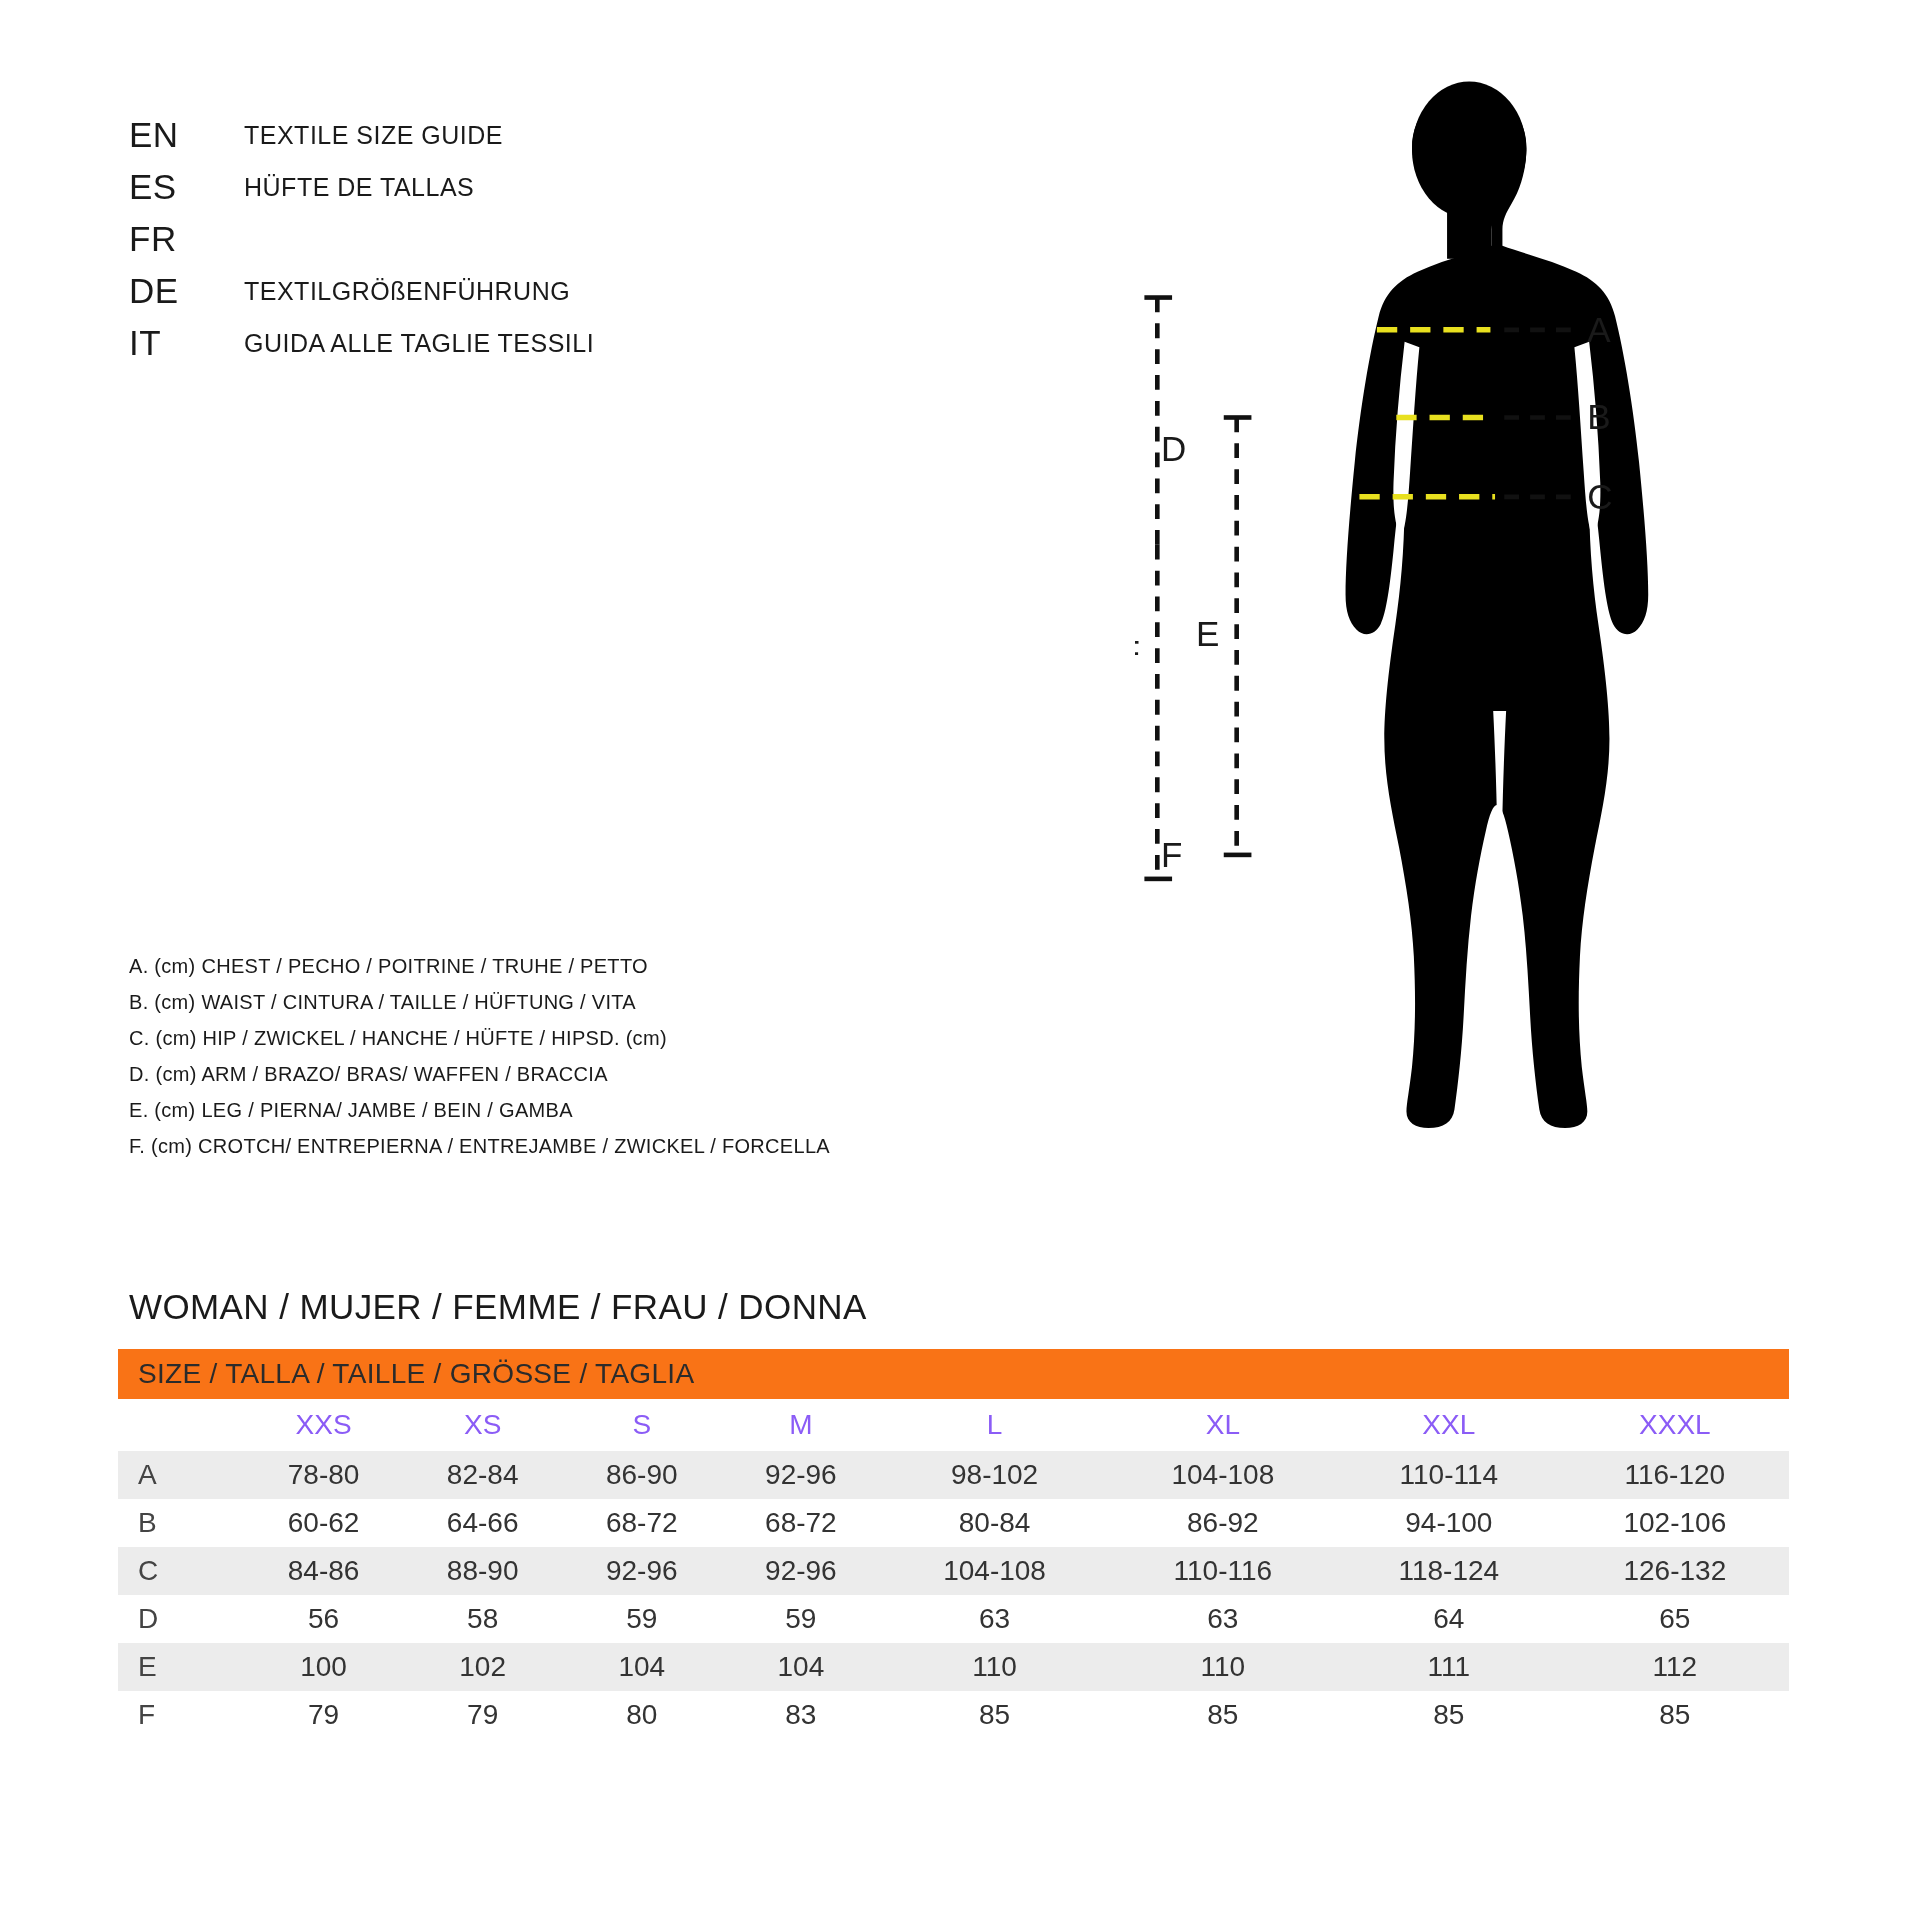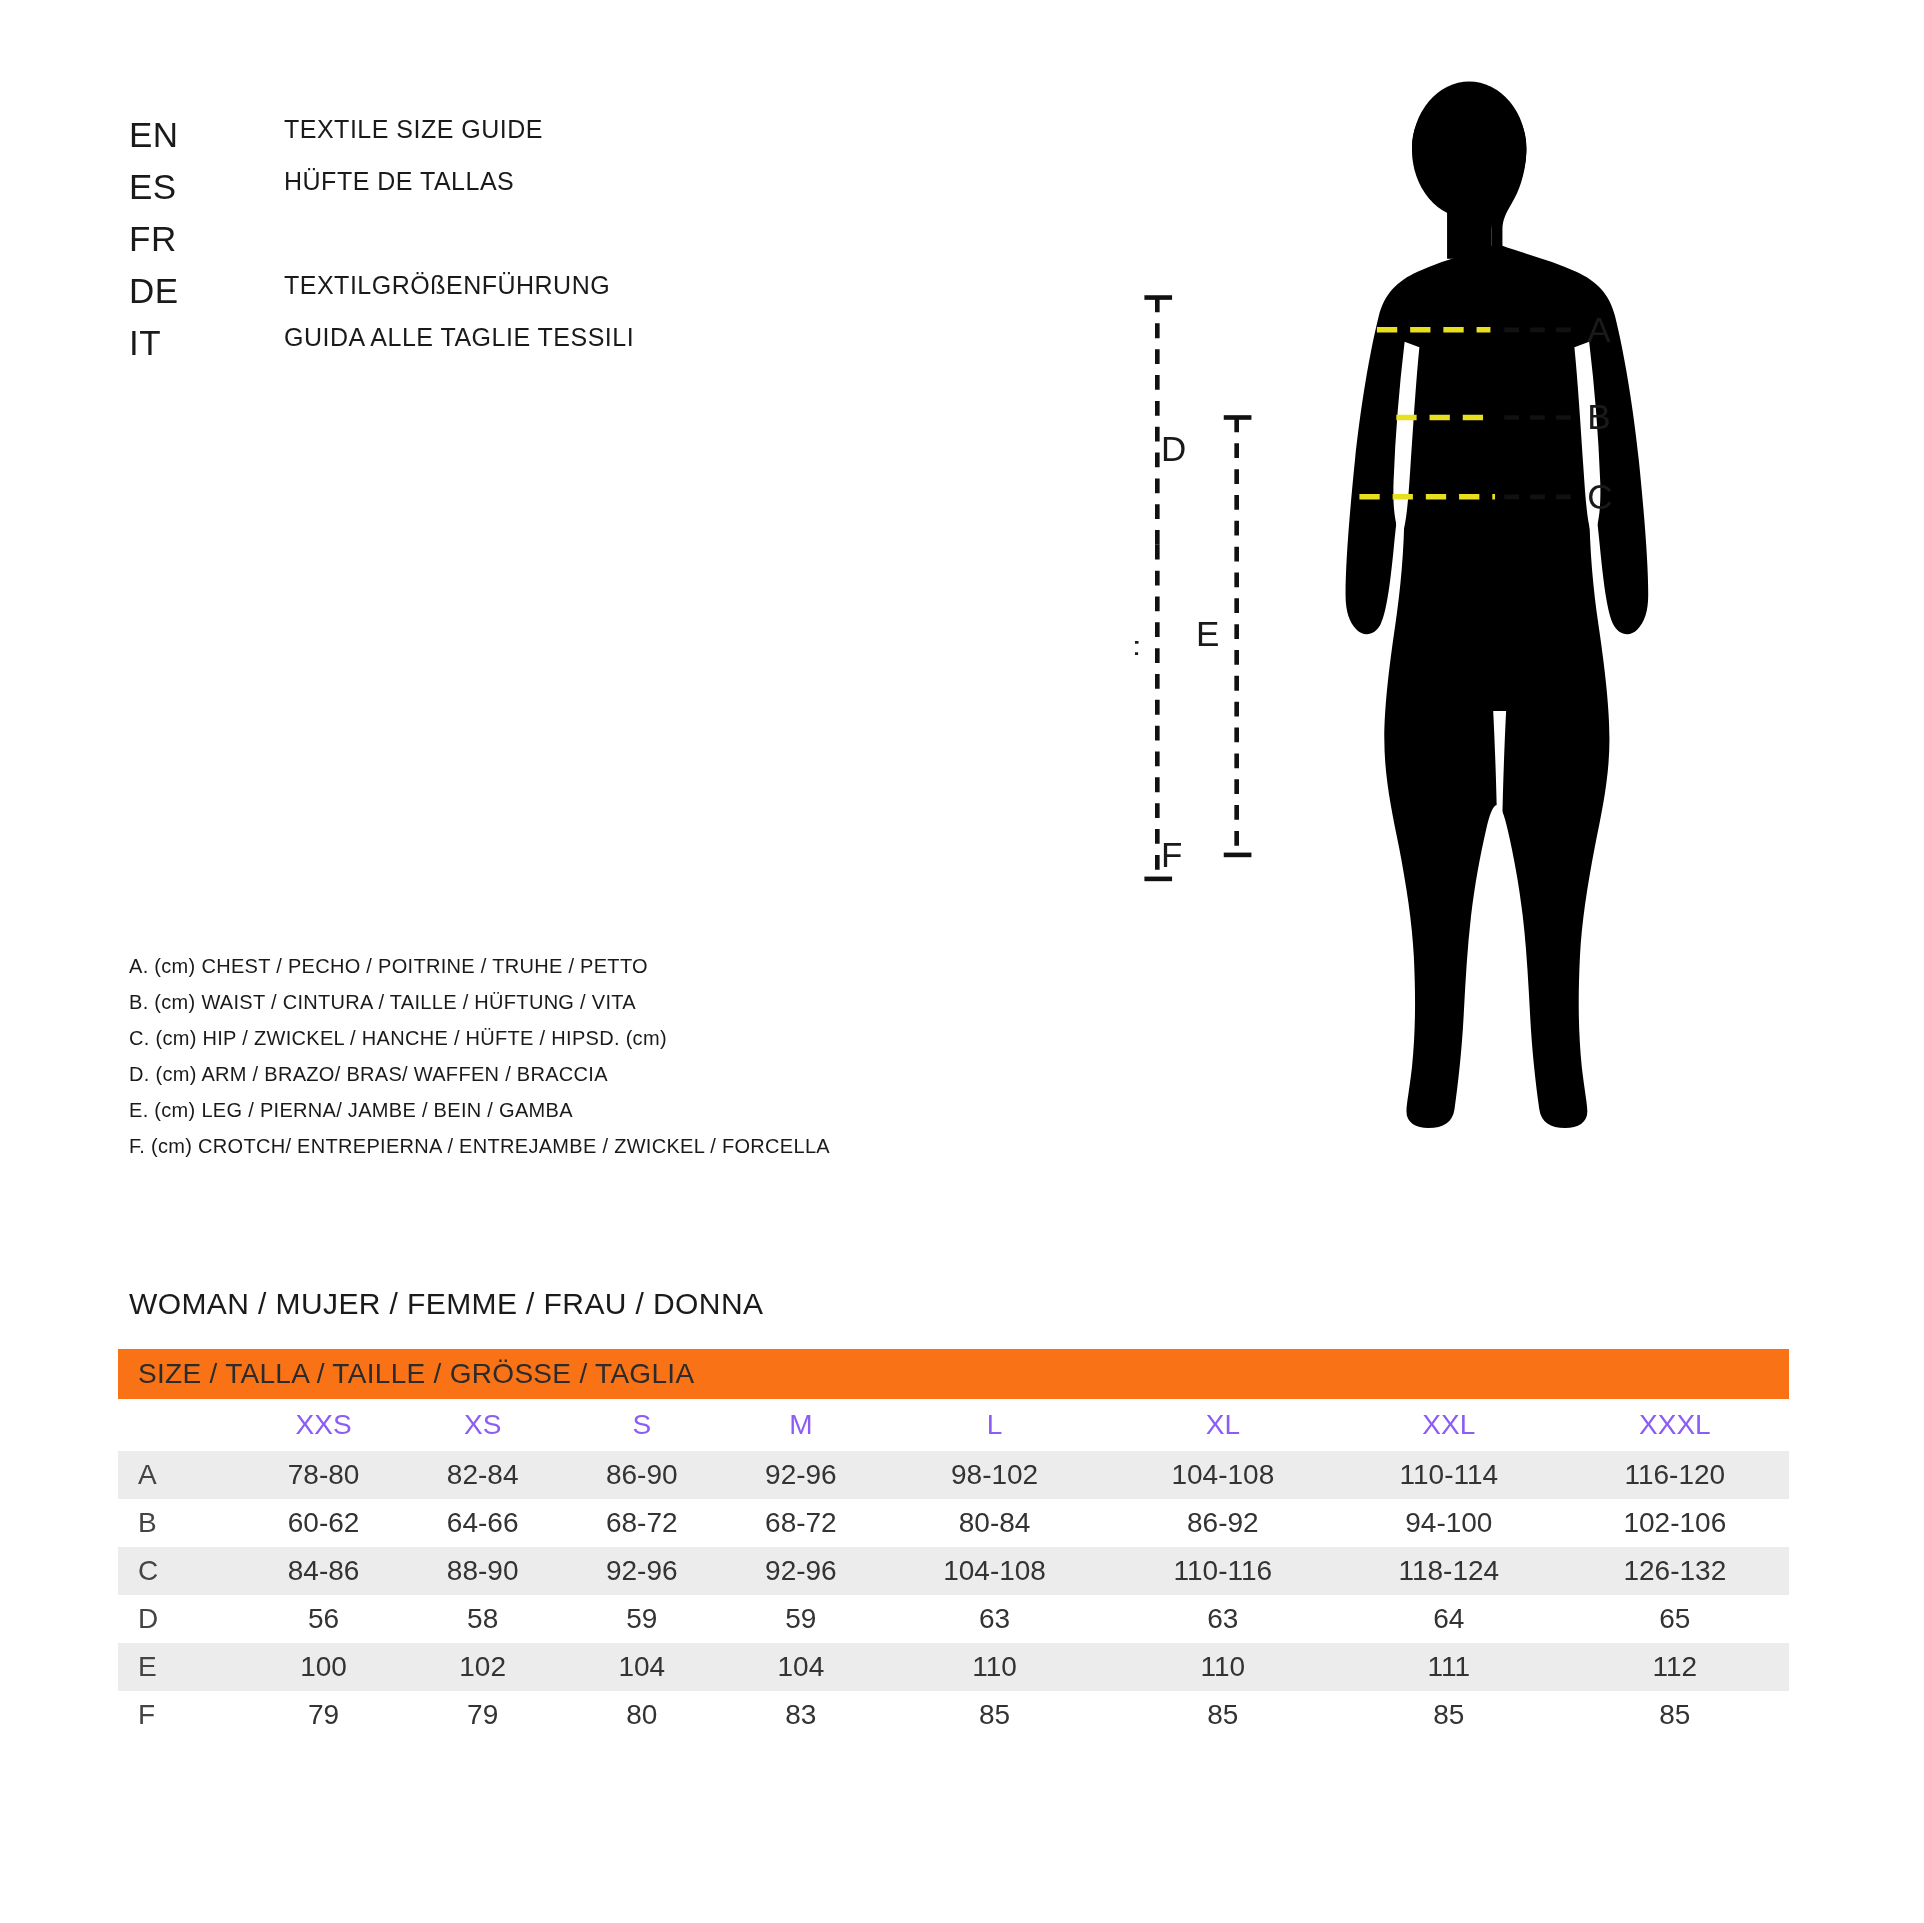--- a/index.html
+++ b/index.html
@@ -18,23 +18,22 @@
 
   
   #title-block {
     position: absolute;
     left: 129px;
     top: 115px;
     width: 831px;
   }
   .title-row {
     display: flex;
-    align-items: flex-start;
+    align-items: center;
     margin-bottom: 12px;
-    gap: 40px;
   }
   .title-lang {
     width: 115px;
     font-size: 35px;
     letter-spacing: 0.5px;
     color: #1a1a1a;
   }
   .title-text {
     font-size: 25px;
     letter-spacing: 0.5px;
@@ -54,21 +53,21 @@
     letter-spacing: 0.3px;
     margin-bottom: 13px;
     color: #1a1a1a;
     white-space: nowrap;
   }
 
   #group-label {
     position: absolute;
     left: 129px;
     top: 1287px;
-    font-size: 30px;
+    font-size: 35px;
     letter-spacing: 0.4px;
     color: #1a1a1a;
     white-space: nowrap;
   }
 
   
   #size-table {
     position: absolute;
     left: 118px;
     top: 1349px;

